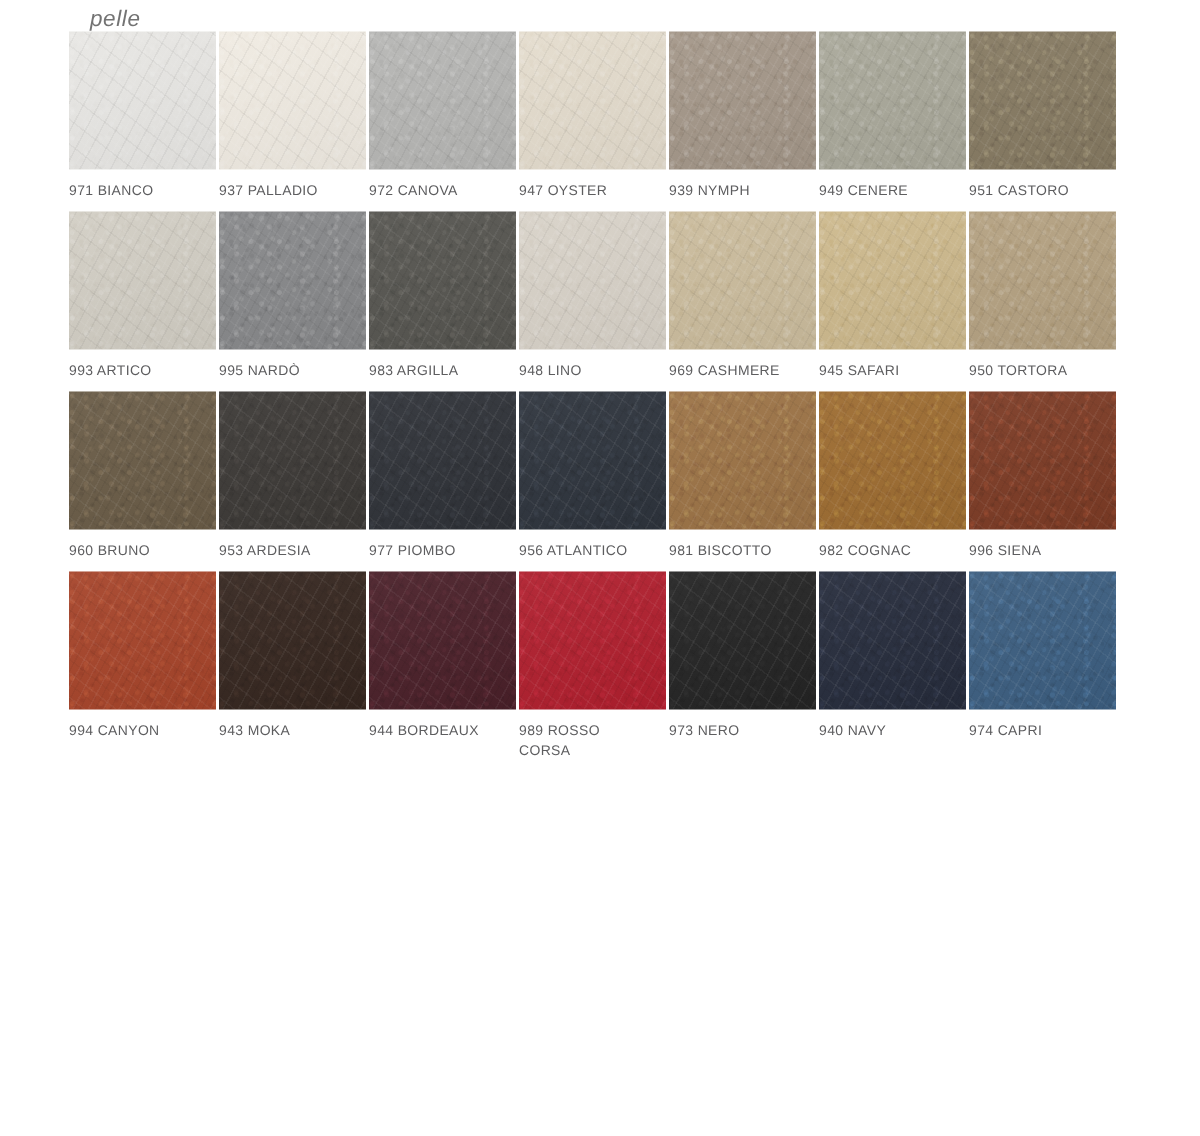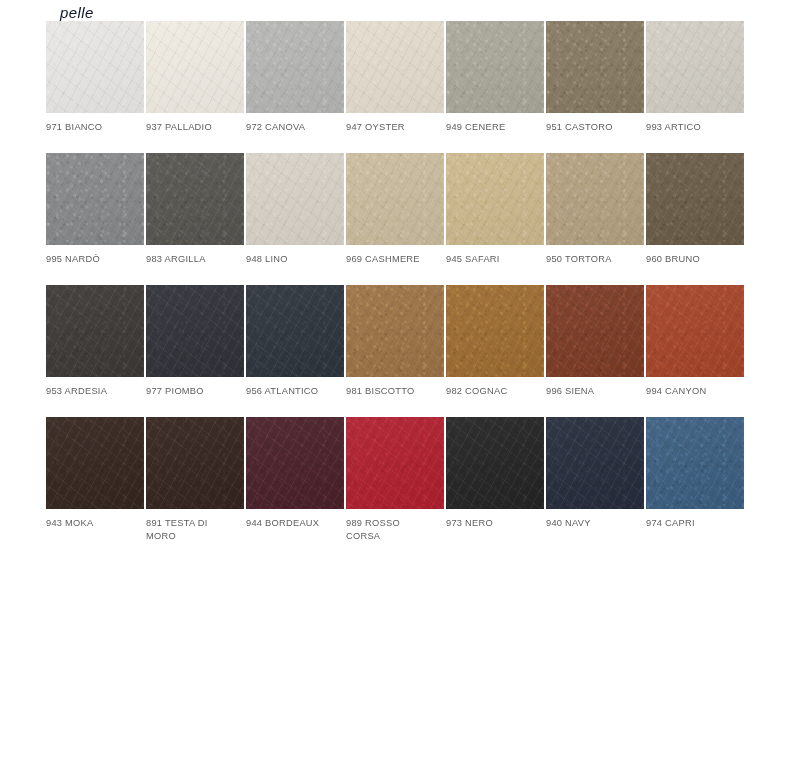--- a/index.html
+++ b/index.html
@@ -18,39 +18,39 @@
   }
 
   
   #catalog-header {
     position: absolute;
     left: 60px;
     top: 4px;
     font-style: italic;
     font-size: 15px;
     letter-spacing: 0.4px;
-    color: #0f172a;
+    color: #737373;
     font-family: "Liberation Sans", sans-serif;
   }
 
   
   #swatch-grid {
     position: absolute;
     left: 46px;
     top: 21px;
     width: 706px;
     display: flex;
     flex-wrap: wrap;
     align-content: flex-start;
   }
 
   .swatch-cell {
     width: 98px;
     margin-right: 2px;
-    margin-bottom: 12px;
+    margin-bottom: 0;
     padding-right: 0;
     box-sizing: content-box;
   }
   
 
   .swatch-chip {
     width: 98px;
     height: 92px;
     position: relative;
     overflow: hidden;
@@ -129,20 +129,24 @@
     </div>
     <div class="swatch-cell">
       <div class="swatch-chip" style="background-color: rgb(182, 182, 180);"></div>
       <div class="swatch-label">972 CANOVA</div>
     </div>
     <div class="swatch-cell">
       <div class="swatch-chip" style="background-color: rgb(228, 220, 205);"></div>
       <div class="swatch-label">947 OYSTER</div>
     </div>
     <div class="swatch-cell">
+      <div class="swatch-chip" style="background-color: rgb(164, 151, 137);"></div>
+      <div class="swatch-label">939 NYMPH</div>
+    </div>
+    <div class="swatch-cell">
       <div class="swatch-chip" style="background-color: rgb(169, 168, 154);"></div>
       <div class="swatch-label">949 CENERE</div>
     </div>
     <div class="swatch-cell">
       <div class="swatch-chip" style="background-color: rgb(134, 122, 98);"></div>
       <div class="swatch-label">951 CASTORO</div>
     </div>
     <div class="swatch-cell">
       <div class="swatch-chip" style="background-color: rgb(210, 206, 196);"></div>
       <div class="swatch-label">993 ARTICO</div>
@@ -199,25 +203,20 @@
       <div class="swatch-chip" style="background-color: rgb(124, 59, 37);"></div>
       <div class="swatch-label">996 SIENA</div>
     </div>
     <div class="swatch-cell">
       <div class="swatch-chip" style="background-color: rgb(166, 68, 42);"></div>
       <div class="swatch-label">994 CANYON</div>
     </div>
     <div class="swatch-cell">
       <div class="swatch-chip" style="background-color: rgb(53, 38, 31);"></div>
       <div class="swatch-label">943 MOKA</div>
-    </div>
-    <div class="swatch-cell">
-      <div class="swatch-chip" style="background-color: rgb(53, 36, 31);"></div>
-      <div class="swatch-label">891 TESTA DI
-MORO</div>
     </div>
     <div class="swatch-cell">
       <div class="swatch-chip" style="background-color: rgb(74, 32, 41);"></div>
       <div class="swatch-label">944 BORDEAUX</div>
     </div>
     <div class="swatch-cell">
       <div class="swatch-chip" style="background-color: rgb(176, 31, 46);"></div>
       <div class="swatch-label">989 ROSSO
 CORSA</div>
     </div>

